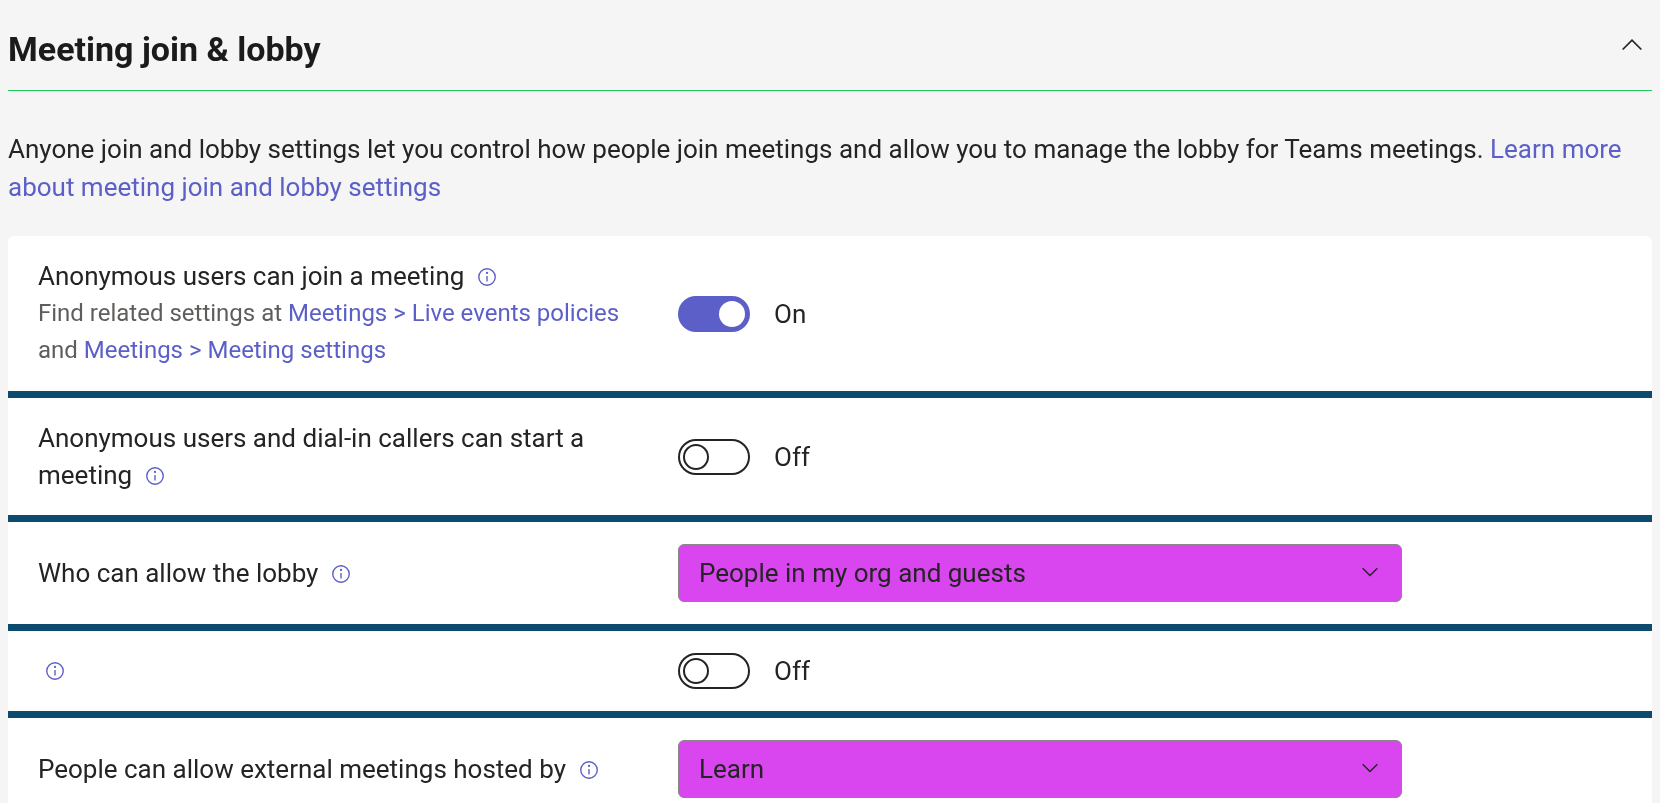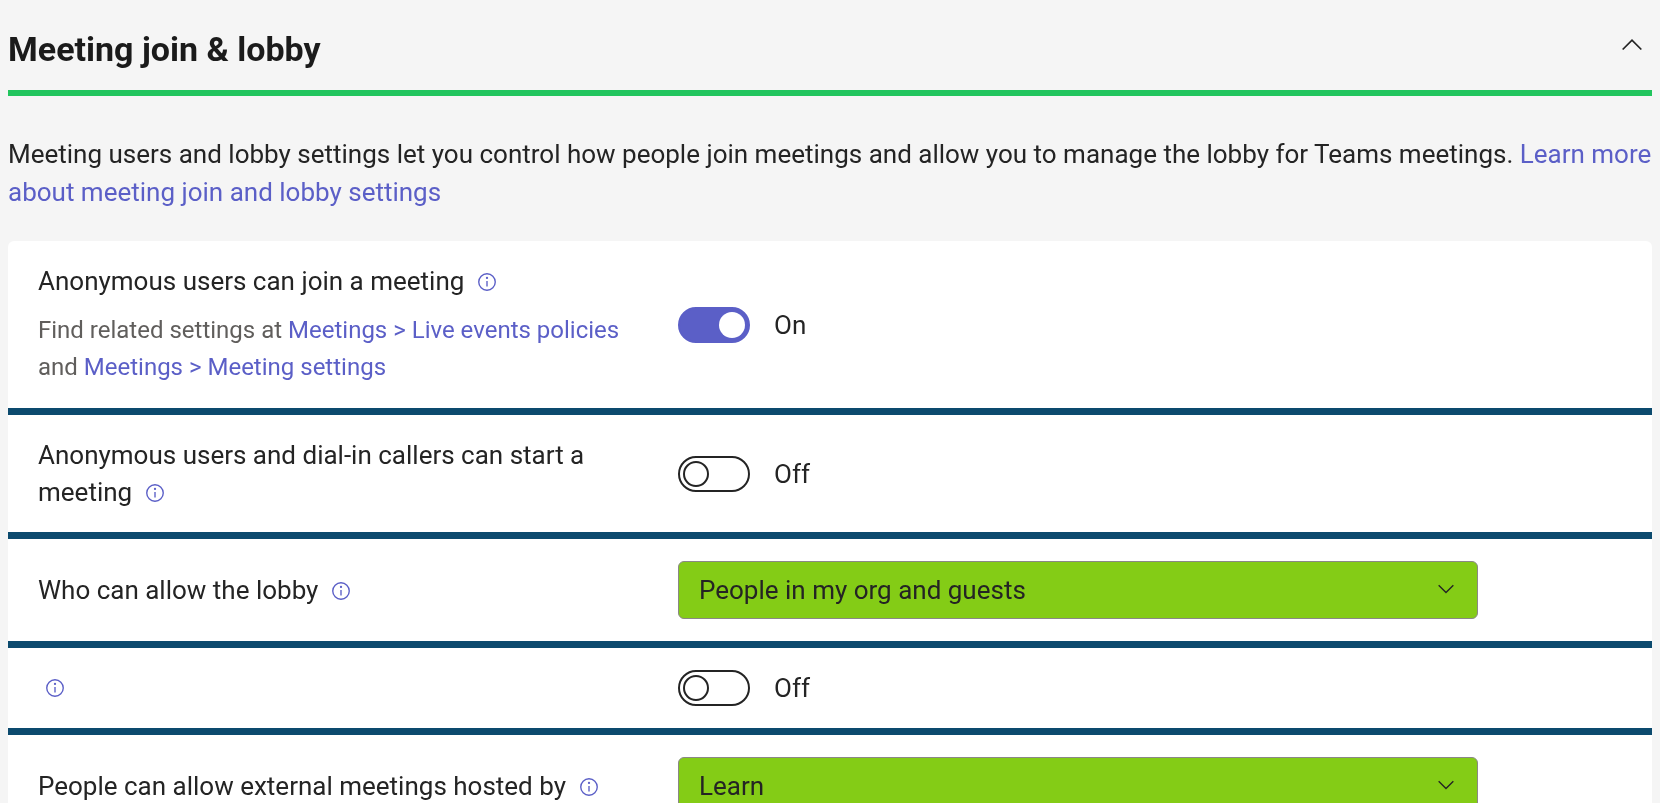--- a/index.html
+++ b/index.html
@@ -15,21 +15,21 @@
     font-size: 24px;
   }
   .page {
     padding: 8px 8px 0 8px;
   }
   .section-header {
     display: flex;
     justify-content: space-between;
     align-items: center;
     padding: 18px 0 18px 0;
-    border-bottom: 6px solid #22c55e;
+    border-bottom: 1px solid #22c55e;
   }
   .section-title {
     font-size: 34px;
     font-weight: 700;
     color: #1b1b1b;
   }
   .collapse-btn {
     cursor: pointer;
     padding: 6px;
   }
@@ -70,21 +70,21 @@
   }
   .setting-label {
     font-size: 26px;
     color: #242424;
     line-height: 1.4;
     display: inline;
   }
   .sub-text {
     font-size: 24px;
     color: #605e5c;
-    margin-top: 12px;
+    margin-top: 0;
     line-height: 1.55;
   }
   .sub-text a {
     color: #5b5fc7;
     text-decoration: none;
   }
   .info-icon {
     display: inline-flex;
     vertical-align: -3px;
     margin-left: 6px;
@@ -135,25 +135,25 @@
   }
   .toggle-track.on .toggle-knob {
     right: 3px;
     background: #ffffff;
   }
   .toggle-state {
     font-size: 26px;
     color: #242424;
   }
   .dropdown {
-    width: 800px;
+    width: 724px;
     height: 58px;
     border: 1px solid #8a8886;
     border-radius: 6px;
-    background: #84cc16;
+    background: #d946ef;
     display: flex;
     align-items: center;
     justify-content: space-between;
     padding: 0 20px;
     cursor: pointer;
     font-size: 26px;
     color: #242424;
   }
   .dropdown svg {
     width: 22px;
@@ -169,21 +169,21 @@
     <div class="collapse-btn">
       <span>
         <svg viewBox="0 0 24 24" fill="none" stroke="#242424" stroke-width="1.5">
             <path d="M4 15 L12 7 L20 15"></path>
           </svg>
       </span>
     </div>
   </div>
 
   <div class="section-desc">
-    <span>Meeting users and lobby settings let you control how people join meetings and allow you to manage the lobby for Teams meetings. </span>
+    <span>Anyone join and lobby settings let you control how people join meetings and allow you to manage the lobby for Teams meetings. </span>
     <a href="#">Learn more about meeting join and lobby settings</a>
   </div>
 
   <div class="settings-card">
 
     <div class="setting-row">
       <div class="setting-label-col">
         <div>
           <span class="setting-label">Anonymous users can join a meeting</span>
           <span class="info-icon">

